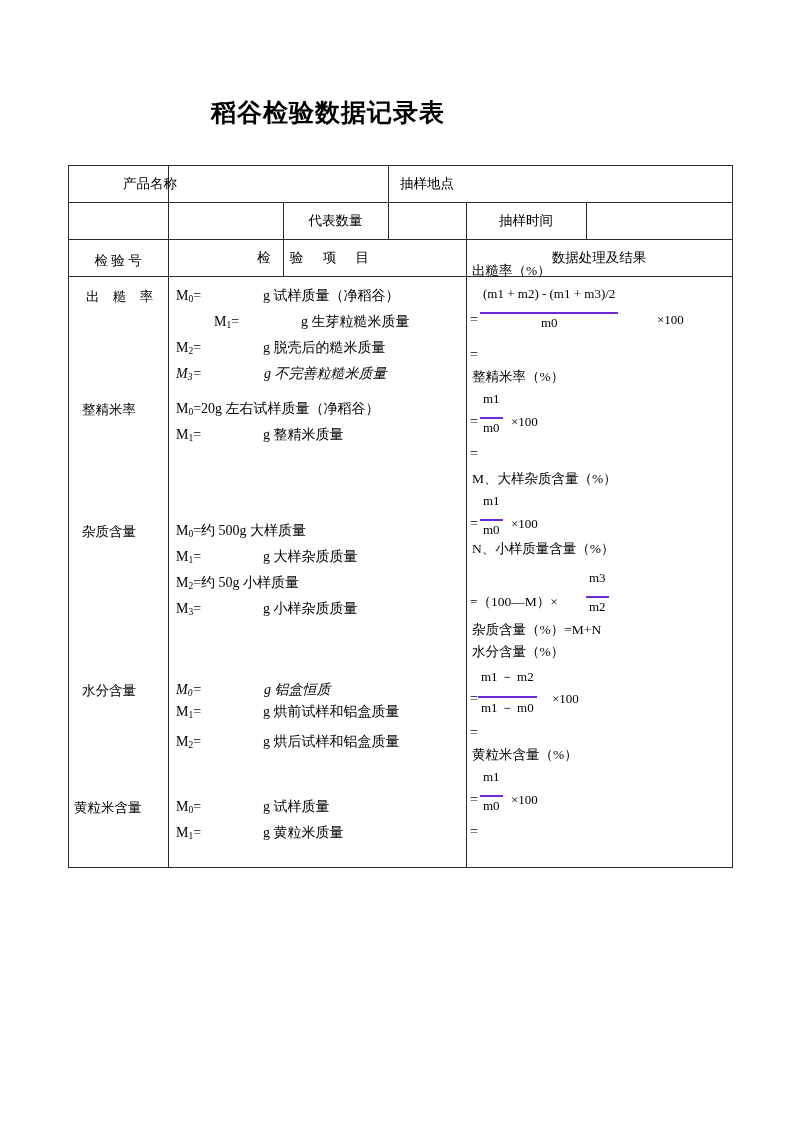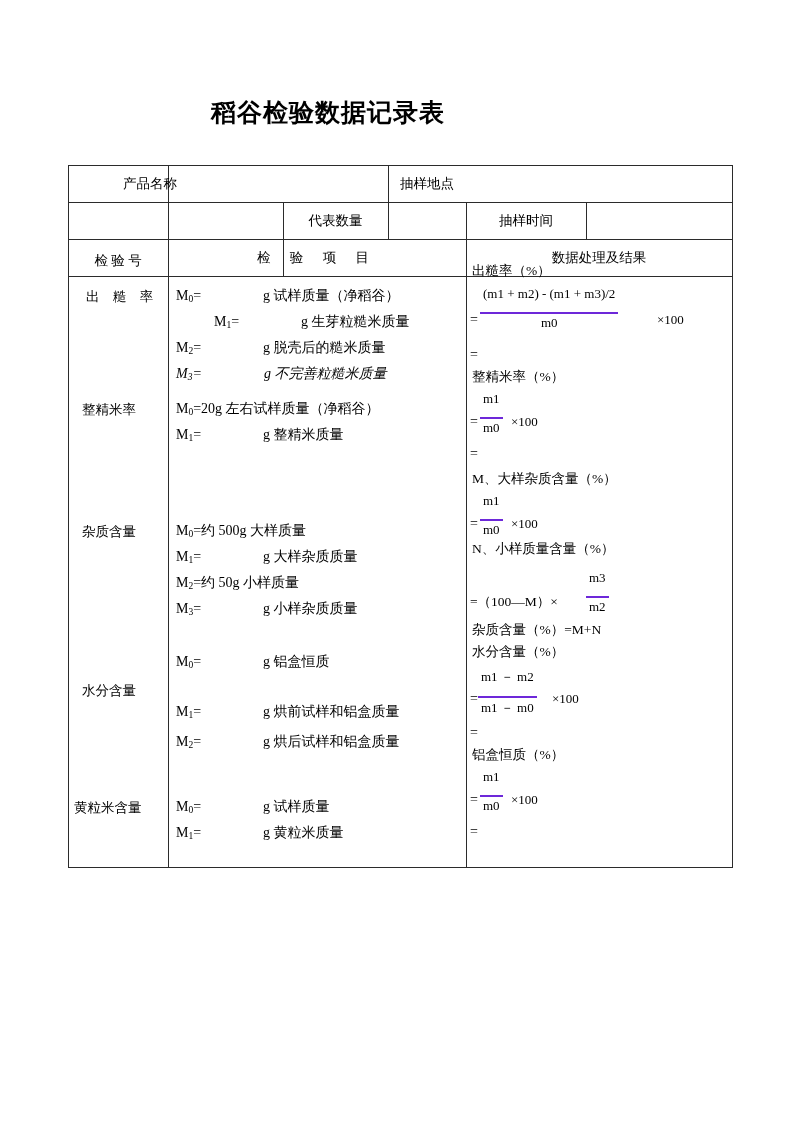--- a/index.html
+++ b/index.html
@@ -235,21 +235,21 @@
     <div class="mline" style="left:108px; top:383px;">
       <span>M</span><sub>1</sub><span>=</span><span class="gcol"></span><span>g</span> <span>大样杂质质量</span>
     </div>
     <div class="mline" style="left:108px; top:409px;">
       <span>M</span><sub>2</sub><span>=约</span> <span>50g 小样质量</span>
     </div>
     <div class="mline" style="left:108px; top:435px;">
       <span>M</span><sub>3</sub><span>=</span><span class="gcol"></span><span>g</span> <span>小样杂质质量</span>
     </div>
 
-    <div class="mline" style="left:108px; top:488px;">
+    <div class="mline" style="left:108px; top:516px;font-style:italic;">
       <span>M</span><sub>0</sub><span>=</span><span class="gcol"></span><span>g</span> <span>铝盒恒质</span>
     </div>
     <div class="mline" style="left:108px; top:538px;">
       <span>M</span><sub>1</sub><span>=</span><span class="gcol"></span><span>g</span> <span>烘前试样和铝盒质量</span>
     </div>
     <div class="mline" style="left:108px; top:568px;">
       <span>M</span><sub>2</sub><span>=</span><span class="gcol"></span><span>g</span> <span>烘后试样和铝盒质量</span>
     </div>
 
     <div class="mline" style="left:108px; top:633px;">
@@ -333,21 +333,21 @@
       <span class="den">m1 － m0</span>
     </div>
     <div class="tail" style="left:484px; top:526px;">
       <span>×100</span>
     </div>
     <div class="eqmark" style="left:402px; top:560px;">
       <span>=</span>
     </div>
 
     <div class="fml" style="left:404px; top:581px;">
-      <span>铝盒恒质（%）</span>
+      <span>黄粒米含量（%）</span>
     </div>
     <div class="eqmark" style="left:402px; top:627px;">
       <span>=</span>
     </div>
     <div class="frac" style="left:412px; top:604px;">
       <span class="num">m1</span>
       <span class="den">m0</span>
     </div>
     <div class="tail" style="left:443px; top:627px;">
       <span>×100</span>

